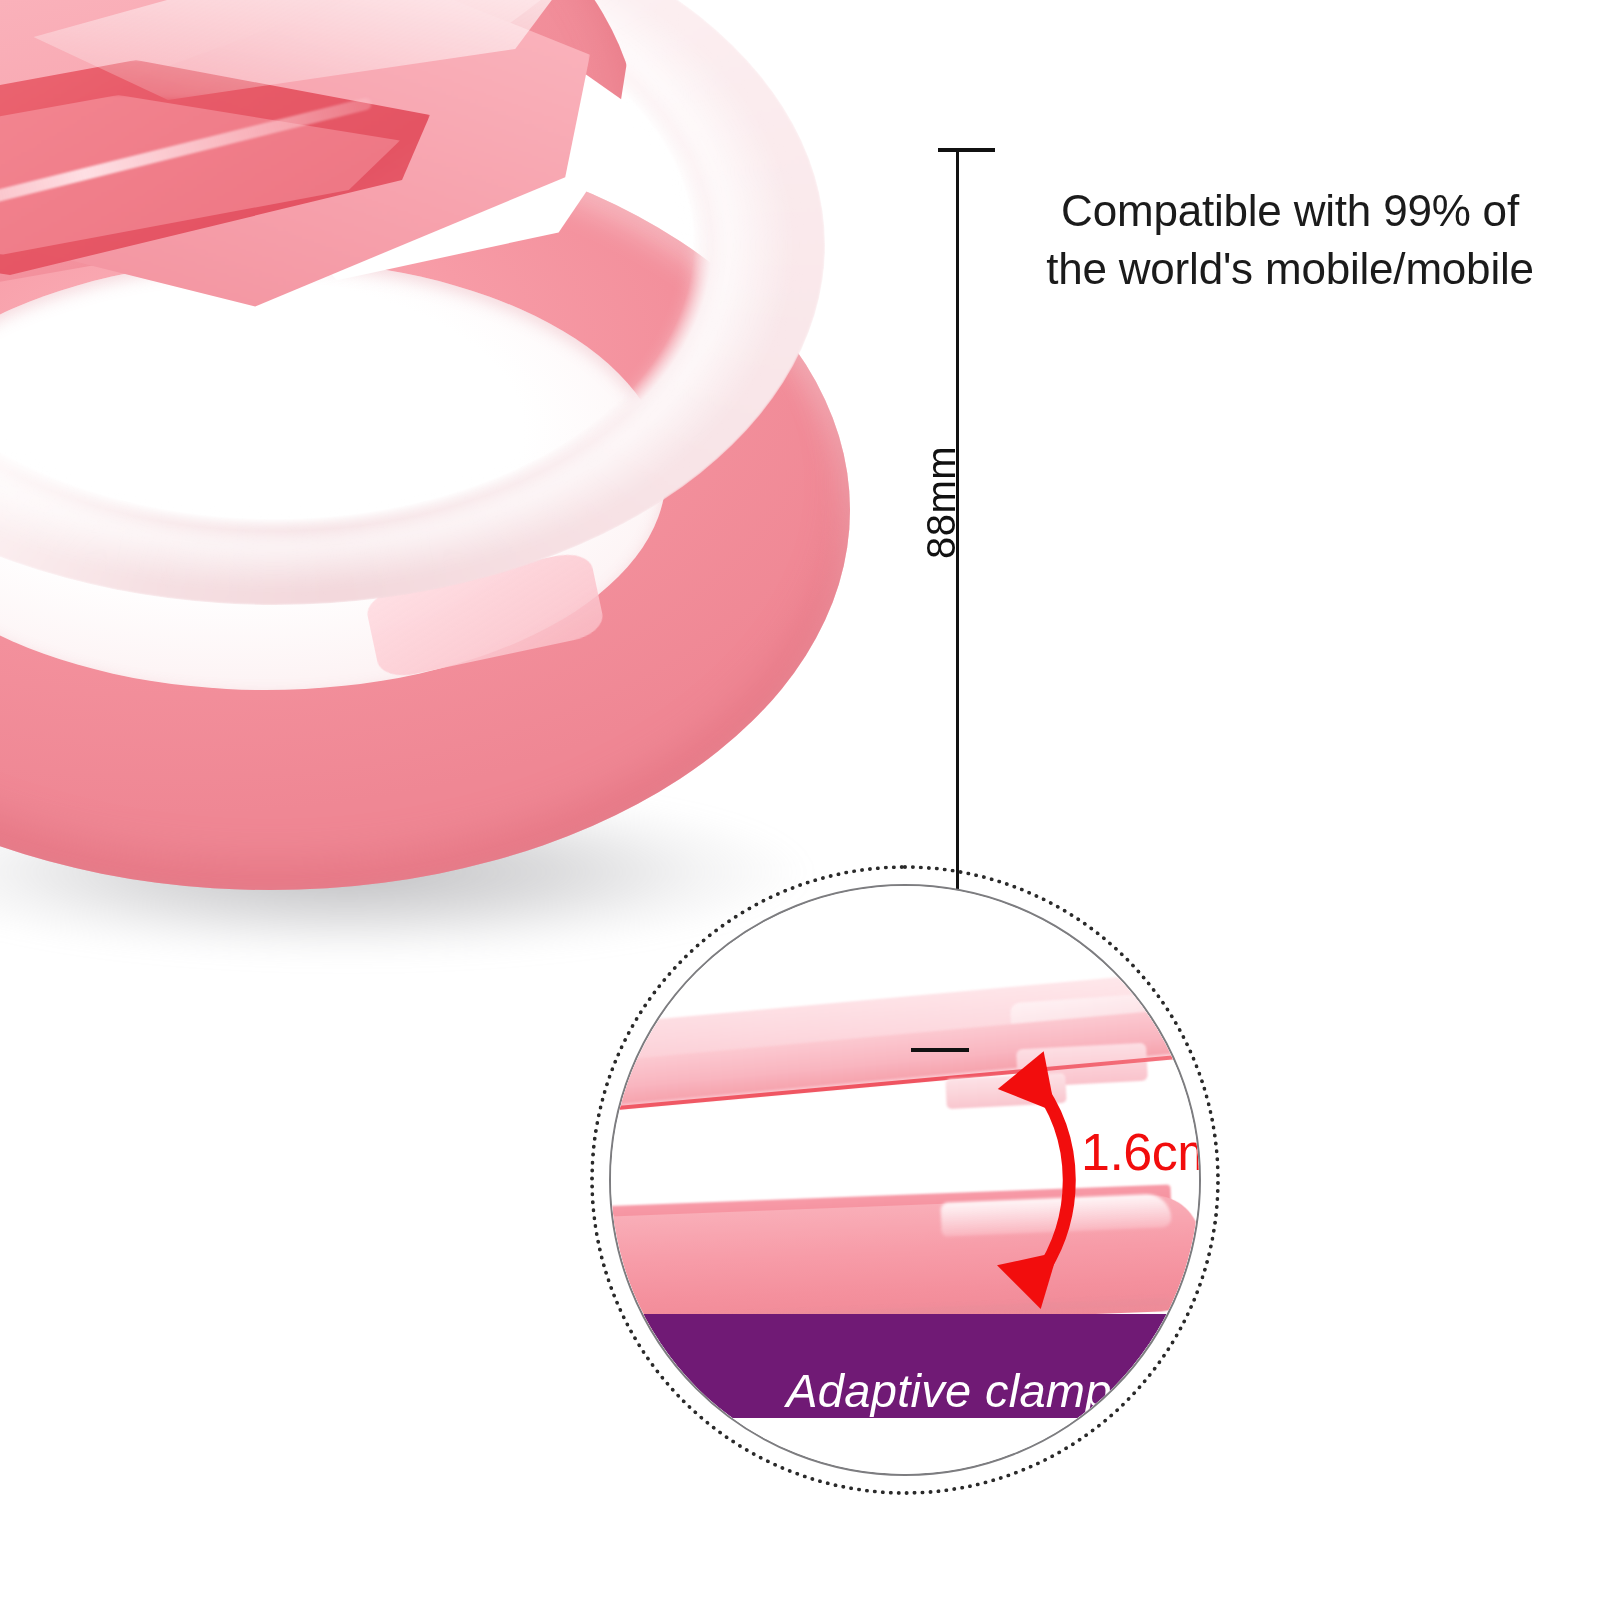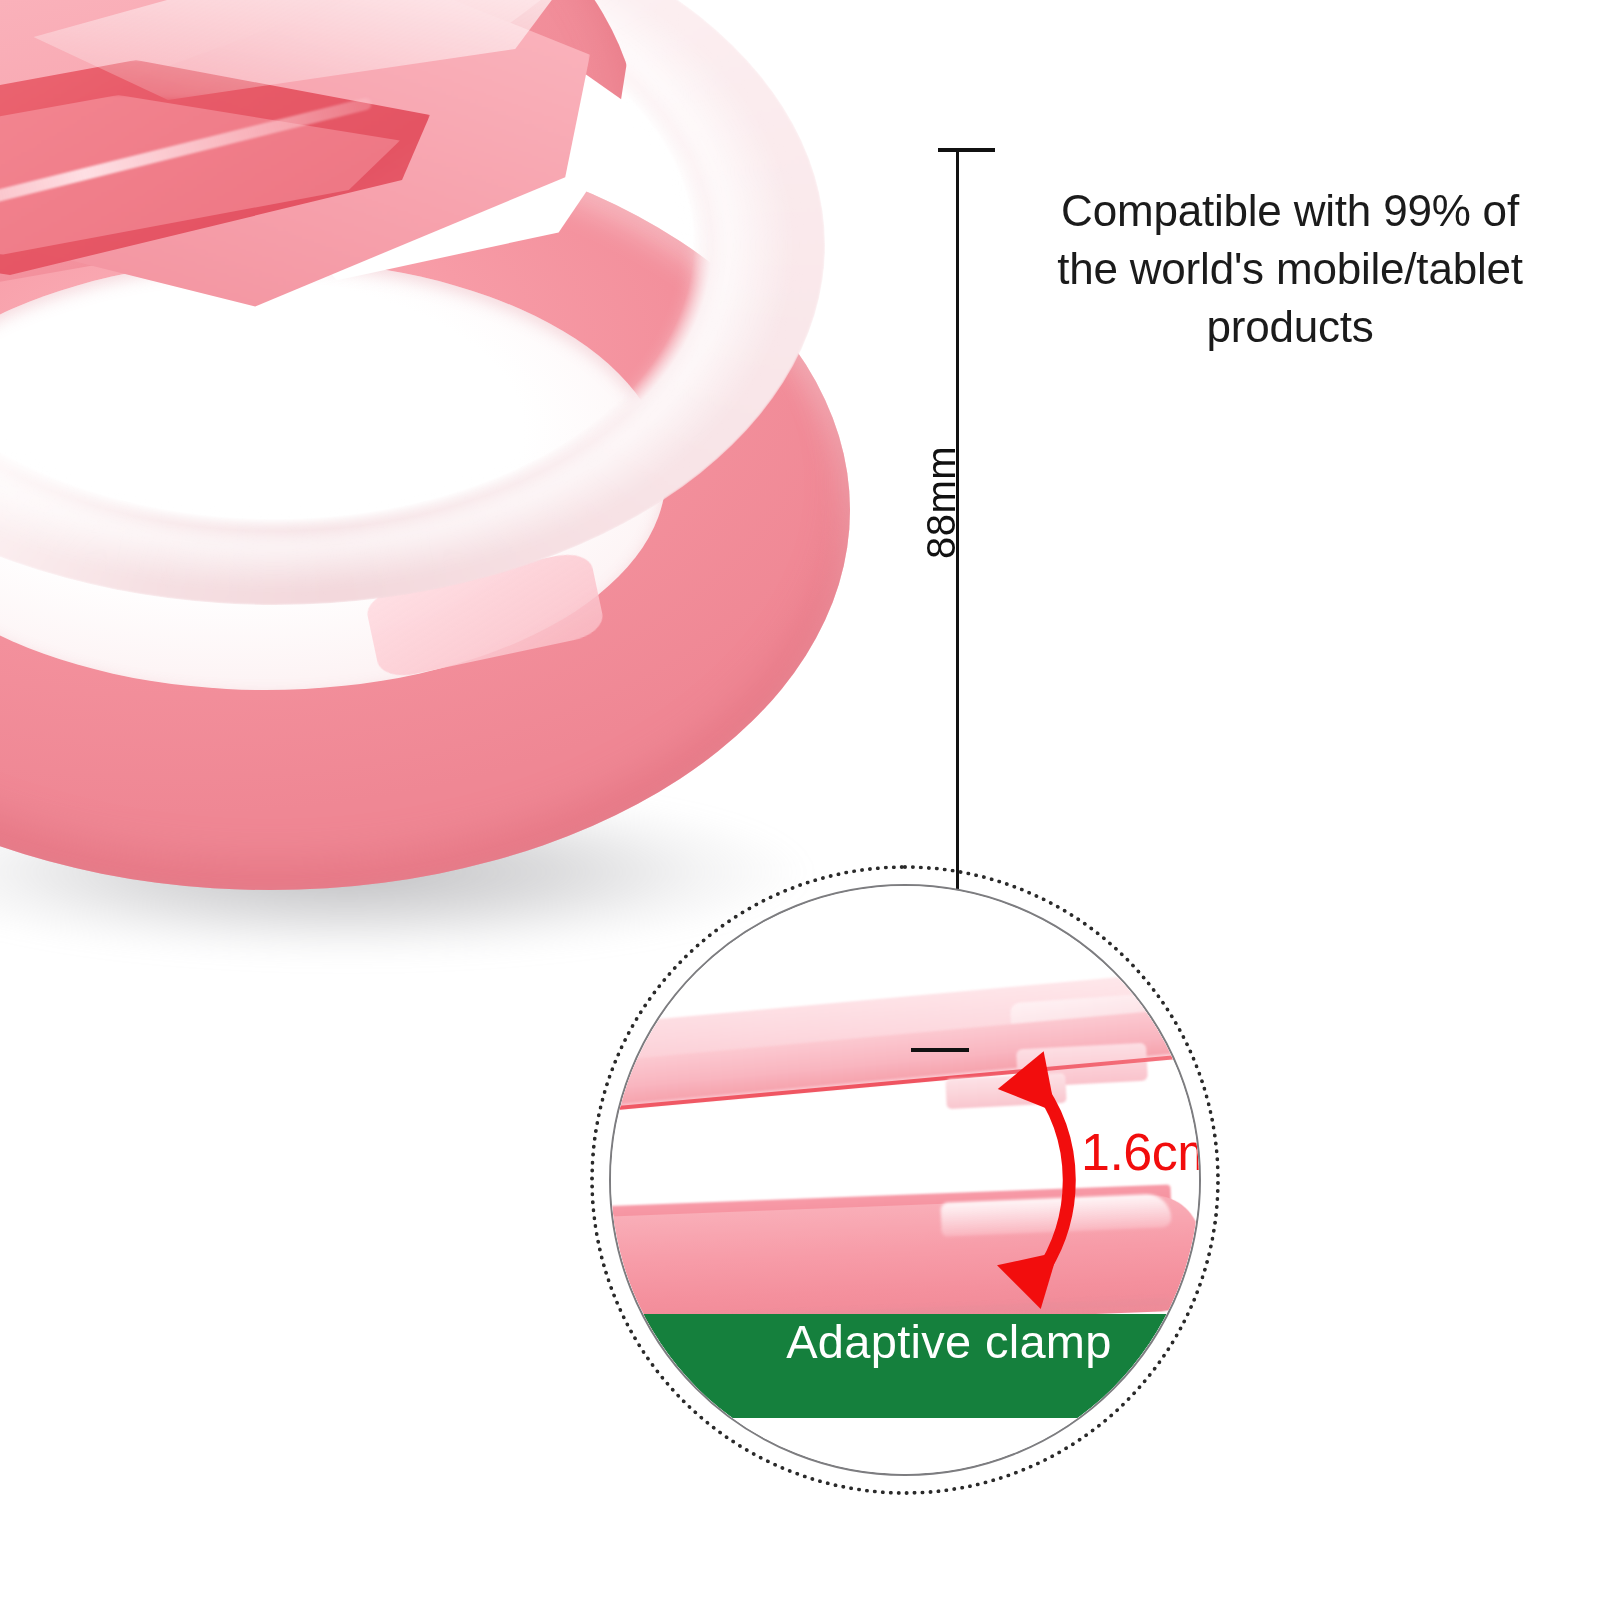--- a/index.html
+++ b/index.html
@@ -241,21 +241,21 @@
   }
   .jaw-bot-shadow{
     position:absolute;left:-40px;top:424px;width:600px;height:14px;
     background:linear-gradient(180deg,rgba(226,142,154,.5),rgba(255,255,255,0));
     transform:rotate(-2.2deg);filter:blur(2px);
   }
 
   
   .caption-band{
     position:absolute;left:-40px;bottom:56px;width:720px;height:104px;
-    background:#15803d;display:flex;align-items:flex-start;justify-content:center;
+    background:#701a75;display:flex;align-items:flex-end;justify-content:center;font-style:italic;
   }
   .caption-text{
     font-size:47px;color:#ffffff;letter-spacing:.3px;
     transform:translateX(18px);
   }
 
   
   .redarrow{position:absolute;left:366px;top:148px;width:150px;height:290px;}
   .redlabel{
     position:absolute;left:470px;top:236px;
@@ -297,22 +297,21 @@
   <div class="dim">
     <div class="dim-tick top"></div>
     <div class="dim-vline"></div>
     <div class="dim-tick bottom"></div>
     <div class="dim-label">88mm</div>
   </div>
 
   <div class="textblock">
     <div class="body-copy">
       <span class="ln">Compatible with 99% of</span>
-      <span class="ln">the world's mobile/tablet</span>
-      <span class="ln">products</span>
+      <span class="ln">the world's mobile/mobile</span>
     </div>
   </div>
 
   <div class="inset">
     <div class="inset-dotted"></div>
     <div class="inset-solid">
       <div class="inset-clip">
 
         <div class="jaw-top"></div>
         <div class="jaw-top-ridge"></div>

